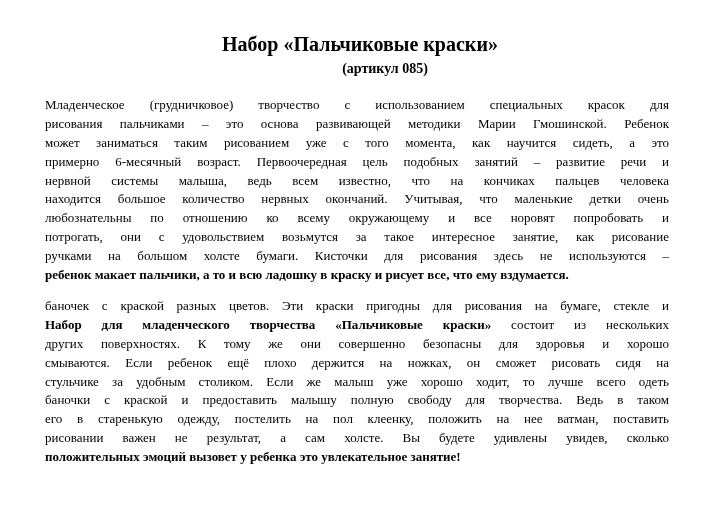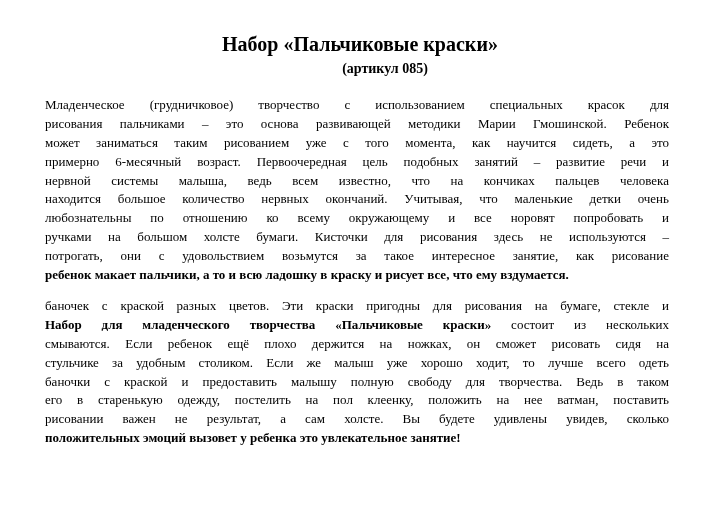--- a/index.html
+++ b/index.html
@@ -79,27 +79,28 @@
 <div class="subtitle">(артикул 085)</div>
 
 <div class="para para1">
   <span class="line"><span class="line-inner">Младенческое (грудничковое) творчество с использованием специальных красок для</span></span>
   <span class="line"><span class="line-inner">рисования пальчиками – это основа развивающей методики Марии Гмошинской. Ребенок</span></span>
   <span class="line"><span class="line-inner">может заниматься таким рисованием уже с того момента, как научится сидеть, а это</span></span>
   <span class="line"><span class="line-inner">примерно 6-месячный возраст. Первоочередная цель подобных занятий – развитие речи и</span></span>
   <span class="line"><span class="line-inner">нервной системы малыша, ведь всем известно, что на кончиках пальцев человека</span></span>
   <span class="line"><span class="line-inner">находится большое количество нервных окончаний. Учитывая, что маленькие детки очень</span></span>
   <span class="line"><span class="line-inner">любознательны по отношению ко всему окружающему и все норовят попробовать и</span></span>
+  <span class="line"><span class="line-inner">потрогать, они с удовольствием возьмутся за такое интересное занятие, как рисование</span></span>
   <span class="line"><span class="line-inner">ручками на большом холсте бумаги. Кисточки для рисования здесь не используются –</span></span>
-  <span class="line"><span class="line-inner">потрогать, они с удовольствием возьмутся за такое интересное занятие, как рисование</span></span>
   <span class="line last"><span class="line-inner">ребенок макает пальчики, а то и всю ладошку в краску и рисует все, что ему вздумается.</span></span>
 </div>
 
 <div class="para para2">
   <span class="line"><span class="line-inner">баночек с краской разных цветов. Эти краски пригодны для рисования на бумаге, стекле и</span></span>
   <span class="line"><span class="line-inner"><span class="bold">Набор для младенческого творчества «Пальчиковые краски»</span><span> состоит из нескольких</span></span></span>
+  <span class="line"><span class="line-inner">других поверхностях. К тому же они совершенно безопасны для здоровья и хорошо</span></span>
   <span class="line"><span class="line-inner">смываются. Если ребенок ещё плохо держится на ножках, он сможет рисовать сидя на</span></span>
   <span class="line"><span class="line-inner">стульчике за удобным столиком. Если же малыш уже хорошо ходит, то лучше всего одеть</span></span>
   <span class="line"><span class="line-inner">баночки с краской и предоставить малышу полную свободу для творчества. Ведь в таком</span></span>
   <span class="line"><span class="line-inner">его в старенькую одежду, постелить на пол клеенку, положить на нее ватман, поставить</span></span>
   <span class="line"><span class="line-inner">рисовании важен не результат, а сам холсте. Вы будете удивлены увидев, сколько</span></span>
   <span class="line last"><span class="line-inner">положительных эмоций вызовет у ребенка это увлекательное занятие!</span></span>
 </div>
 
 </body></html>

